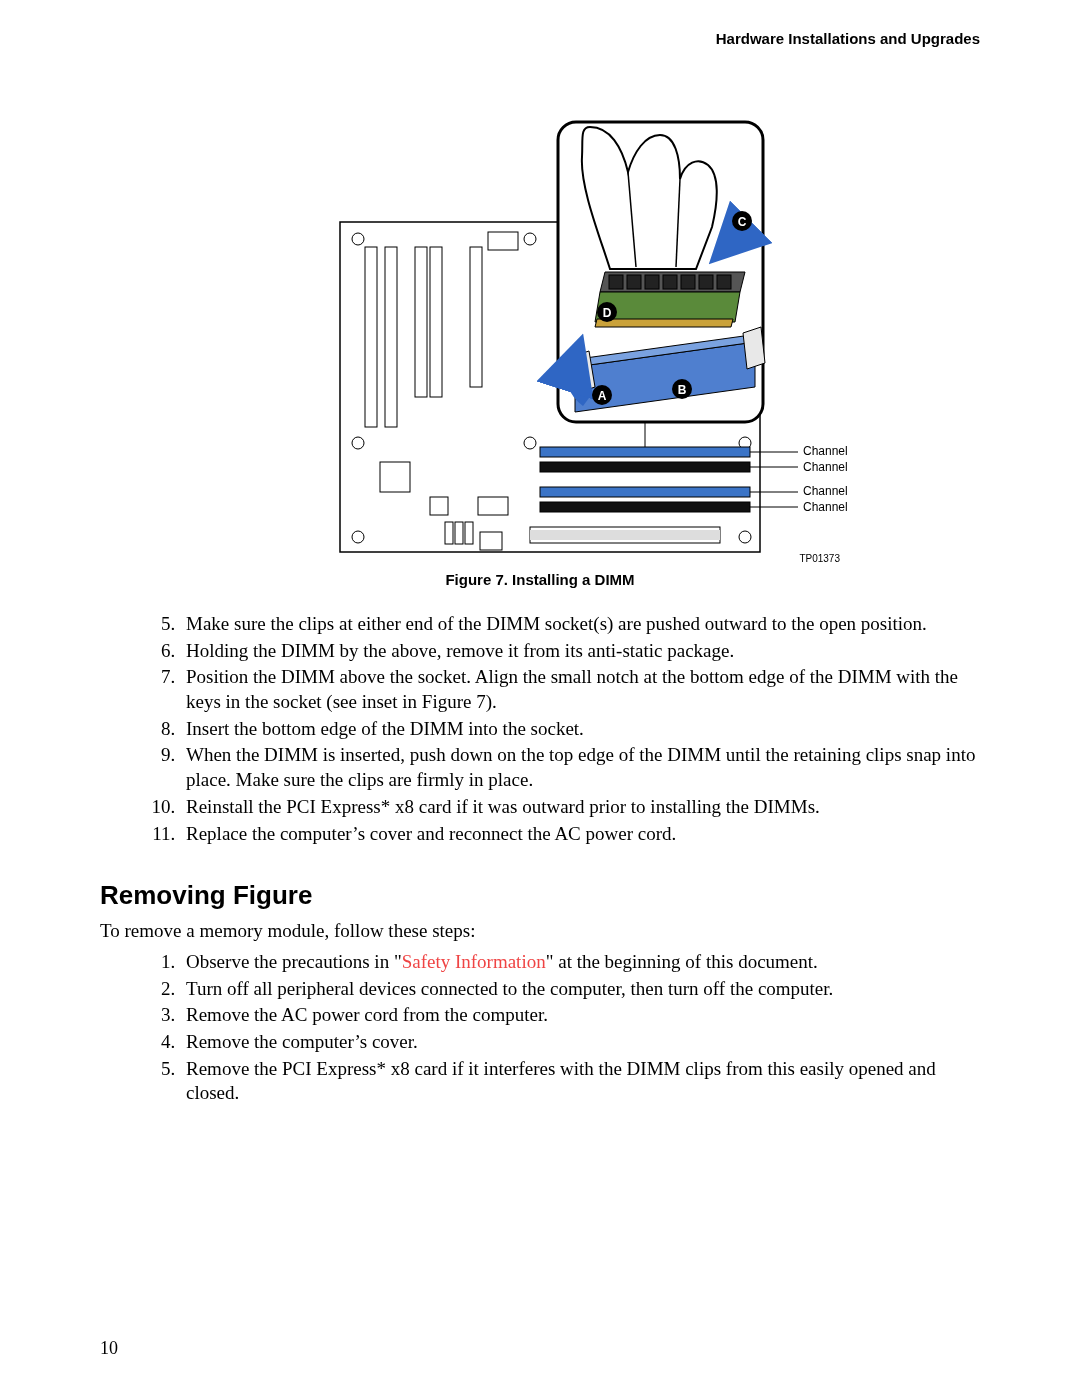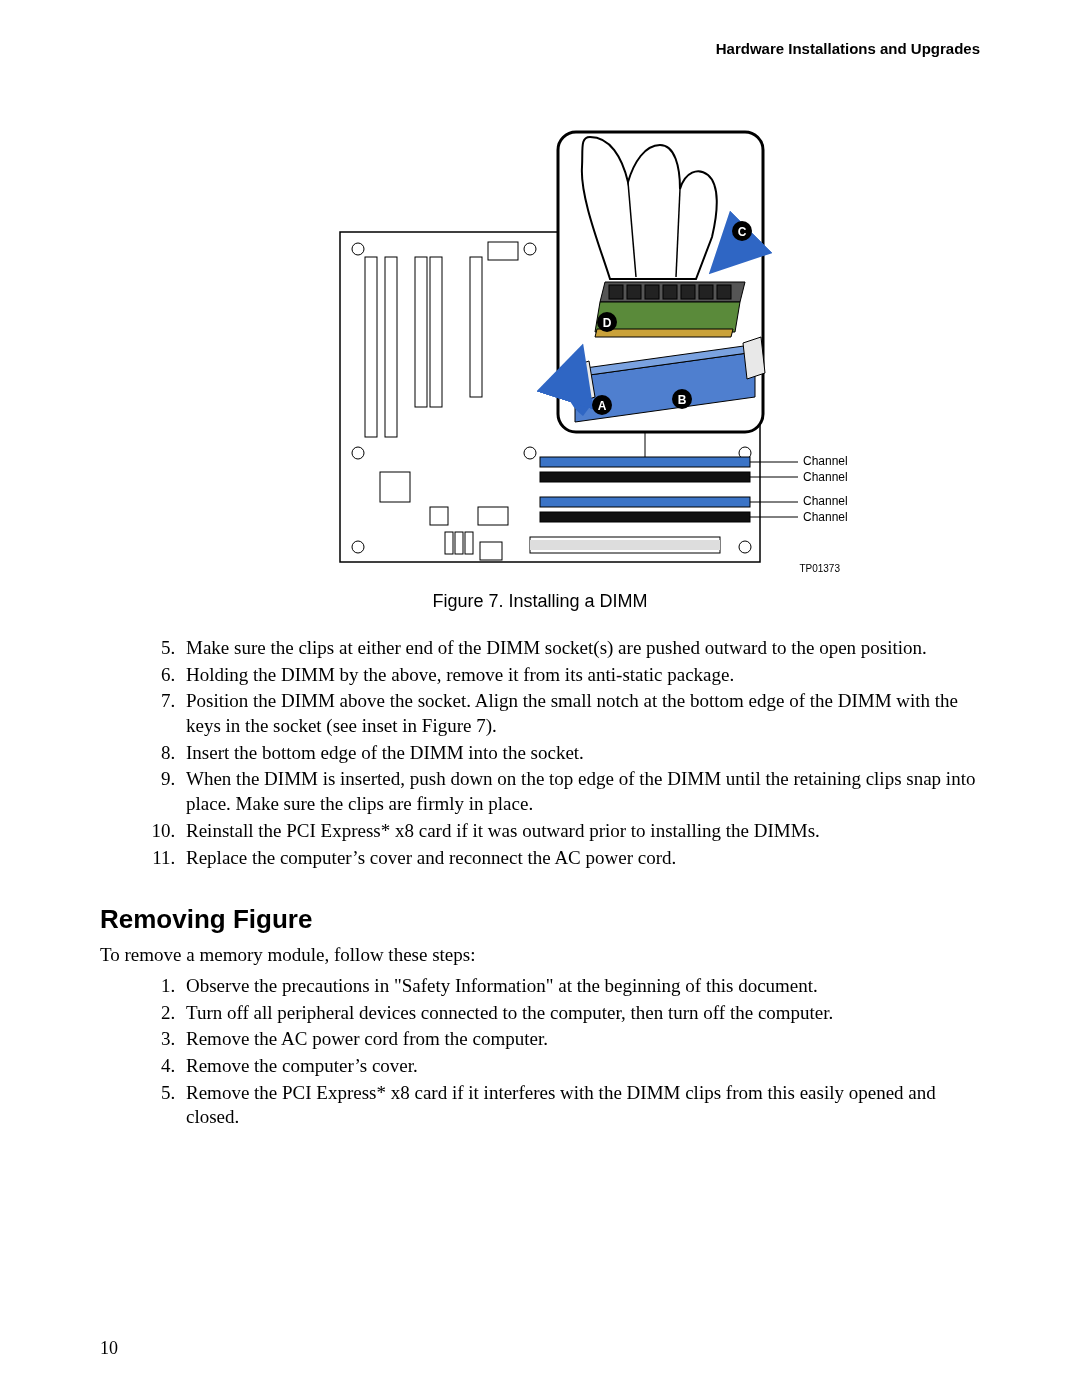--- a/index.html
+++ b/index.html
@@ -8,21 +8,21 @@
     background: #ffffff;
     font-family: "Times New Roman", Times, serif;
     color: #000;
     width: 1080px;
   }
   .page {
     width: 1080px;
     height: 1397px;
     position: relative;
     box-sizing: border-box;
-    padding: 40px 100px 40px 100px;
+    padding: 30px 100px 40px 100px;
   }
   .running-header {
     text-align: right;
     font-family: Arial, Helvetica, sans-serif;
     font-weight: bold;
     font-size: 15px;
     margin-bottom: 70px;
   }
   .body-text {
     font-size: 19px;
@@ -39,35 +39,34 @@
   }
   .figure-block {
     text-align: center;
     margin: 14px auto 24px auto;
   }
   .figure-svg-wrap {
     display: inline-block;
   }
   .figure-caption {
     font-family: Arial, Helvetica, sans-serif;
-    font-weight: normal;
-    font-size: 18px;
-    margin-top: 10px;
+    font-weight: bold;
+    font-size: 15px;
   }
   h2.section-heading {
     font-family: Arial, Helvetica, sans-serif;
     font-weight: bold;
     font-size: 26px;
     margin: 34px 0 8px 0;
   }
   .intro-para {
     margin: 6px 0 6px 0;
   }
   a.link-like {
-    color: #000000;
+    color: #ef4444;
     text-decoration: none;
   }
   .footer {
     position: absolute;
     bottom: 38px;
     left: 100px;
     right: 100px;
     font-size: 18px;
     display: flex;
     justify-content: space-between;

